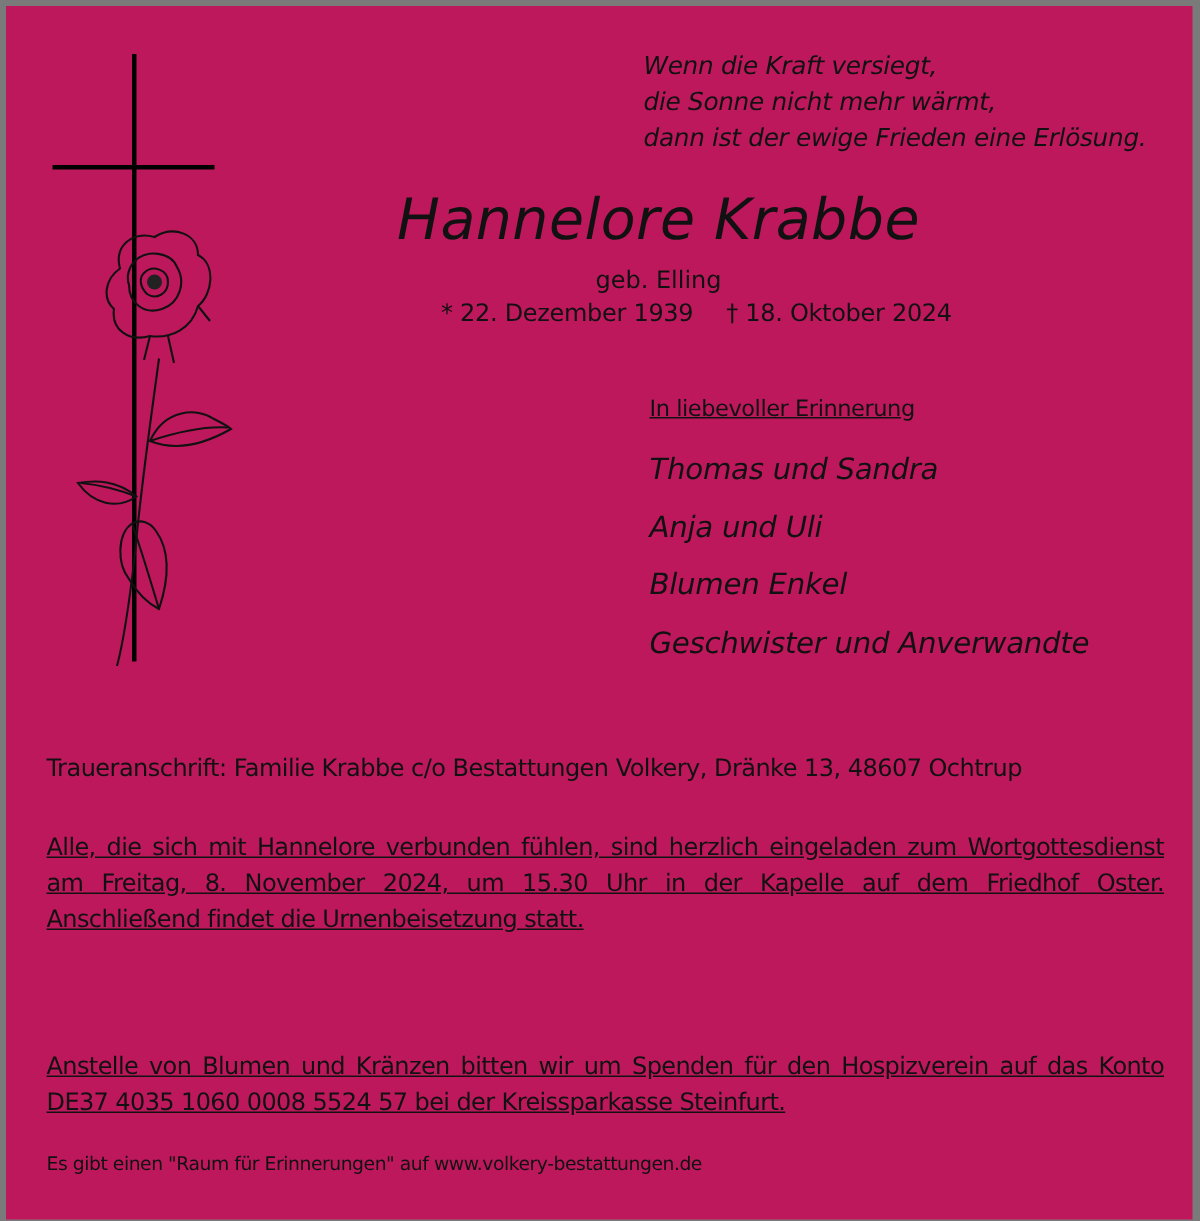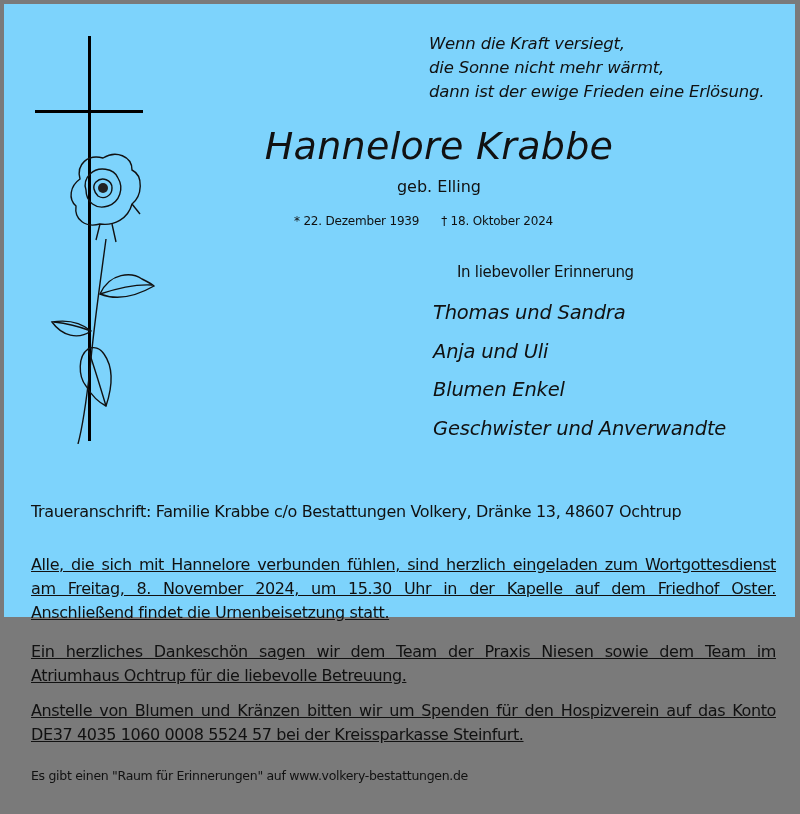--- a/index.html
+++ b/index.html
@@ -1,34 +1,34 @@
 <!DOCTYPE html>
 <html><head>
 <meta charset="utf-8">
 <style>
   html, body { margin: 0; padding: 0; }
   body {
     width: 800px; height: 814px; background: #7a7a7a; position: relative; overflow: hidden;
     font-family: "DejaVu Sans", sans-serif; color: #111;
   }
   .card {
-    position: absolute; left: 4px; top: 4px; width: 791px; height: 613px; background: #7dd3fc;
+    position: absolute; left: 4px; top: 4px; width: 791px; height: 809px; background: #be185d;
   }
   .abs { position: absolute; white-space: nowrap; }
   .poem {
     left: 425px; top: 28px; font-style: italic; font-size: 16.5px; line-height: 24px; letter-spacing: -0.2px;
   }
   .name {
     left: 0; width: 800px; text-align: center; top: 120px; font-style: italic; font-size: 38px;
     letter-spacing: 0.3px; padding-left: 70px; box-sizing: border-box;
   }
   .nee { left: 0; width: 800px; text-align: center; top: 173px; font-size: 16px; padding-left: 70px; box-sizing: border-box;}
-  .dates { left: 290px; top: 210px; font-size: 12px; letter-spacing: -0.2px; }
+  .dates { left: 290px; top: 195px; font-size: 16px; letter-spacing: -0.2px; }
   .dates .death { margin-left: 22px; }
-  .memory { left: 453px; top: 259px; font-size: 15px; letter-spacing: -0.3px; }
+  .memory { left: 429px; top: 259px; font-size: 15px; letter-spacing: -0.3px; text-decoration: underline; }
   .mourners { left: 429px; top: 290px; font-size: 19.5px; line-height: 38.5px; letter-spacing: -0.2px; font-style: italic; }
   .address { left: 27px; top: 498px; font-size: 16px; letter-spacing: -0.35px; text-align: center; }
   .para {
     left: 27px; width: 745px; font-size: 16px; line-height: 24px; letter-spacing: -0.4px; white-space: normal;
     text-align: justify;
     text-decoration: underline;
   }
   .p1 { top: 549px; }
   .p2 { top: 636px; }
   .p3 { top: 695px; }
@@ -85,17 +85,16 @@
   <div class="abs mourners">
     <div>Thomas und Sandra</div>
     <div>Anja und Uli</div>
     <div>Blumen Enkel</div>
     <div>Geschwister und Anverwandte</div>
   </div>
 
   <div class="abs address">Traueranschrift: Familie Krabbe c/o Bestattungen Volkery, Dränke 13, 48607 Ochtrup</div>
 
   <div class="abs para p1">Alle, die sich mit Hannelore verbunden fühlen, sind herzlich eingeladen zum Wortgottesdienst am Freitag, 8. November 2024, um 15.30 Uhr in der Kapelle auf dem Friedhof Oster. Anschließend findet die Urnenbeisetzung statt.</div>
-  <div class="abs para p2">Ein herzliches Dankeschön sagen wir dem Team der Praxis Niesen sowie dem Team im Atriumhaus Ochtrup für die liebevolle Betreuung.</div>
   <div class="abs para p3">Anstelle von Blumen und Kränzen bitten wir um Spenden für den Hospizverein auf das Konto DE37 4035 1060 0008 5524 57 bei der Kreissparkasse Steinfurt.</div>
 
   <div class="abs footer">Es gibt einen "Raum für Erinnerungen" auf www.volkery-bestattungen.de</div>
 </div>
 
 </body></html>

